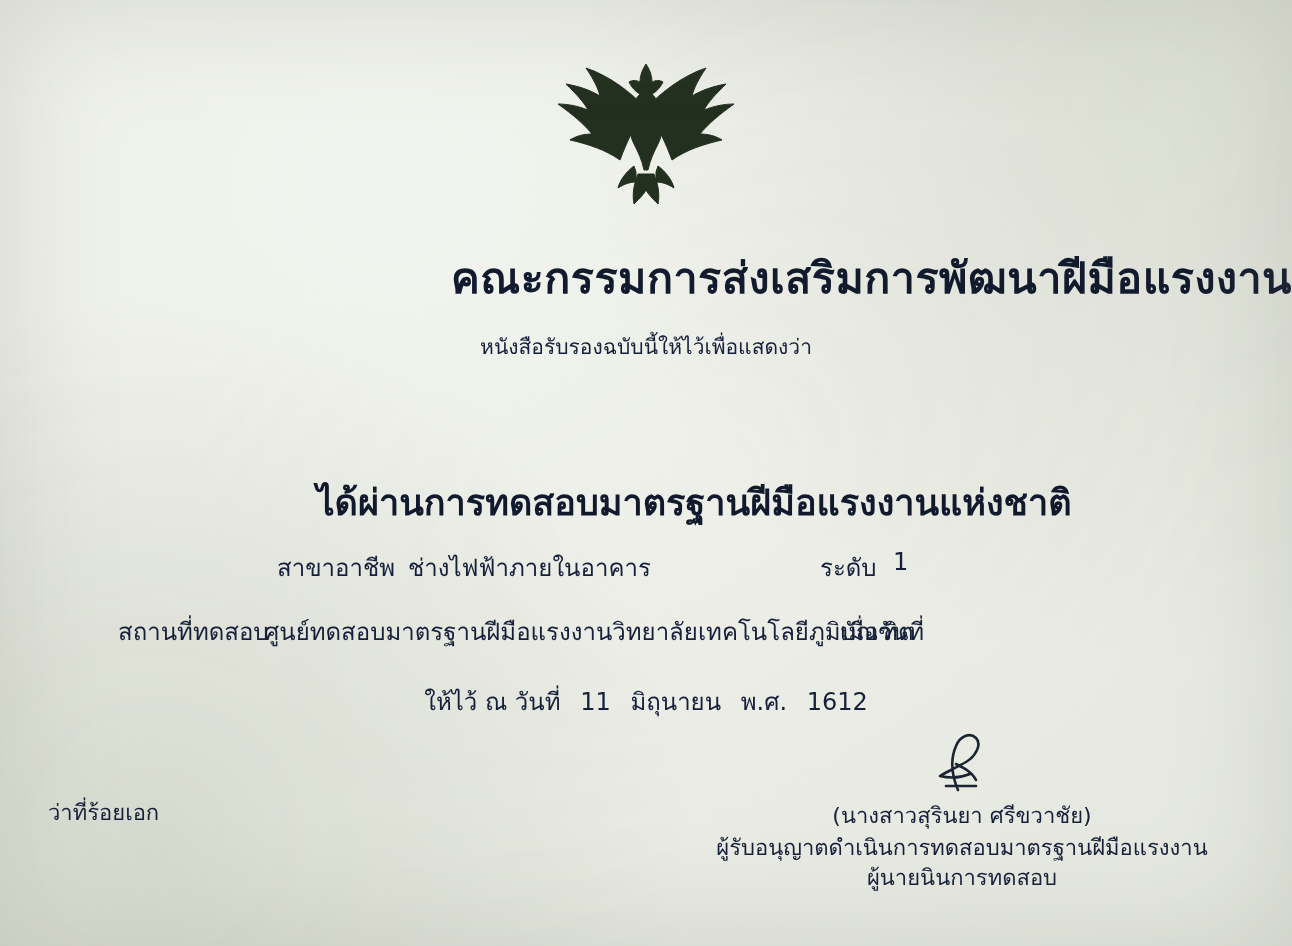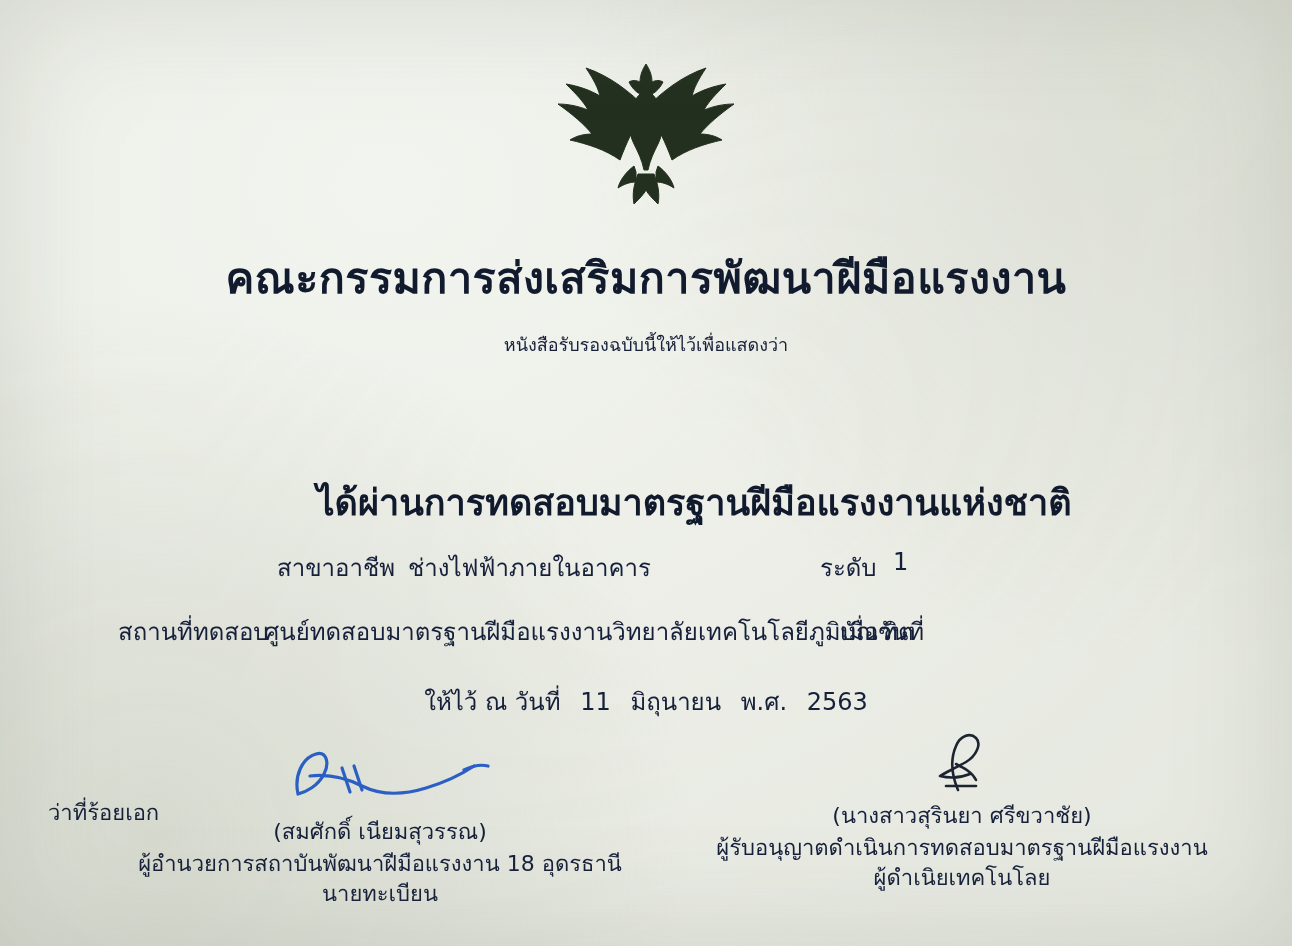--- a/index.html
+++ b/index.html
@@ -58,34 +58,34 @@
     height: 170px;
   }
   .emblem svg { display:block; width:100%; height:100%; }
 
   
   .head-title {
     position: absolute;
     top: 244px;
     left: 0;
     width: 100%;
-    text-align: center;
+    text-align: right;
     font-size: 43px;
     font-weight: bold;
     letter-spacing: .5px;
     color: #121a2e;
     font-family: "DejaVu Sans", sans-serif;
   }
   .head-sub {
     position: absolute;
     top: 330px;
     left: 0;
     width: 100%;
     text-align: center;
-    font-size: 18px;
+    font-size: 21px;
     color: #17203a;
     font-family: "DejaVu Sans", sans-serif;
   }
 
   .recipient-line {
     position: absolute;
     top: 400px;
     left: 0;
     width: 100%;
     height: 52px;
@@ -227,53 +227,37 @@
     <span class="row-field venue-label">สถานที่ทดสอบ</span>
     <span class="row-field date-label">เมื่อวันที่</span>
   </div>
 
   <div class="row row-issued">
     <span class="inner">
       <span class="seg">ให้ไว้  ณ  วันที่</span>
       <span class="seg">11</span>
       <span class="seg">มิถุนายน</span>
       <span class="seg">พ.ศ.</span>
-      <span class="seg">2563</span>
+      <span class="seg">1612</span>
     </span>
   </div>
 
   <div class="rank-label">ว่าที่ร้อยเอก</div>
 
-  <div class="sig-left">
-    <div class="sig-scribble">
-      <svg width="260" height="72" viewBox="0 0 260 72" xmlns="http://www.w3.org/2000/svg">
-        <g fill="none" stroke="#2a5fc4" stroke-width="3.2" stroke-linecap="round" stroke-linejoin="round">
-          <path d="M48 54 C 44 36, 52 18, 66 14 C 76 11, 80 22, 74 34 C 68 46, 56 52, 48 54 Z"></path>
-          <path d="M60 36 C 78 34, 96 38, 112 46 C 128 54, 150 56, 176 48 C 196 42, 212 34, 224 26"></path>
-          <path d="M92 28 L 100 52"></path>
-          <path d="M104 26 L 112 50"></path>
-          <path d="M214 30 C 222 26, 230 24, 238 26"></path>
-        </g>
-      </svg>
-    </div>
-    <div class="sig-name">(สมศักดิ์  เนียมสุวรรณ)</div>
-    <div class="sig-role">ผู้อำนวยการสถาบันพัฒนาฝีมือแรงงาน 18 อุดรธานี</div>
-    <div class="sig-role">นายทะเบียน</div>
-  </div>
 
   <div class="sig-right">
     <div class="sig-scribble">
       <svg width="180" height="72" viewBox="0 0 180 72" xmlns="http://www.w3.org/2000/svg">
         <g fill="none" stroke="#1b2430" stroke-width="2.6" stroke-linecap="round" stroke-linejoin="round">
           <path d="M86 66 C 80 52, 78 36, 84 22 C 88 12, 98 8, 104 14 C 110 20, 104 32, 94 38
                    C 84 44, 74 48, 68 52 C 76 54, 88 54, 98 50"></path>
           <path d="M84 40 C 92 44, 100 48, 104 56"></path>
           <path d="M74 62 L 104 62"></path>
         </g>
       </svg>
     </div>
     <div class="sig-name">(นางสาวสุรินยา  ศรีขวาชัย)</div>
     <div class="sig-role">ผู้รับอนุญาตดำเนินการทดสอบมาตรฐานฝีมือแรงงาน</div>
-    <div class="sig-role">ผู้ดำเนิยเทคโนโลย</div>
+    <div class="sig-role">ผู้นายนินการทดสอบ</div>
   </div>
 
   <div class="vignette"></div>
 </div>
 
 </body></html>

